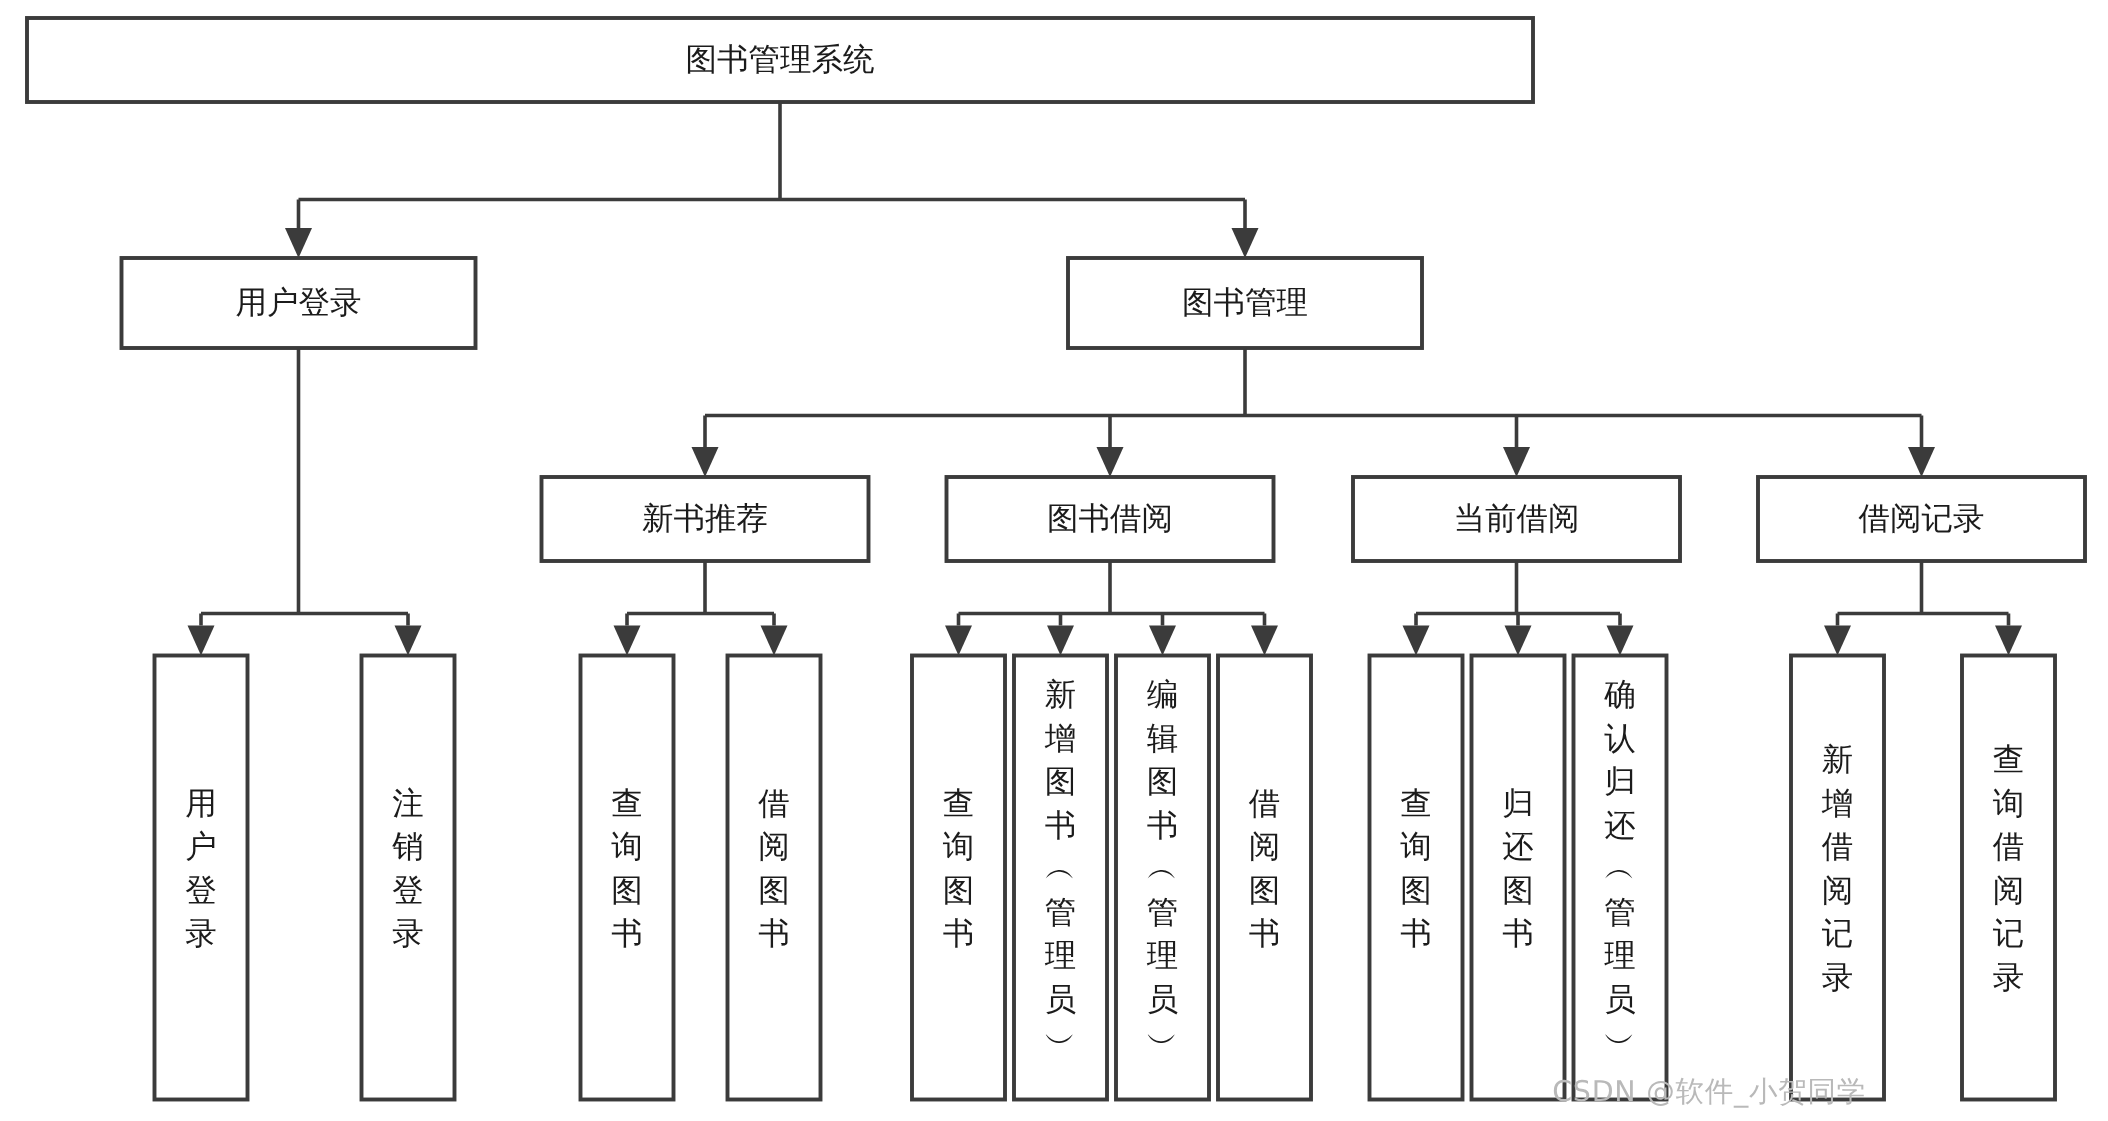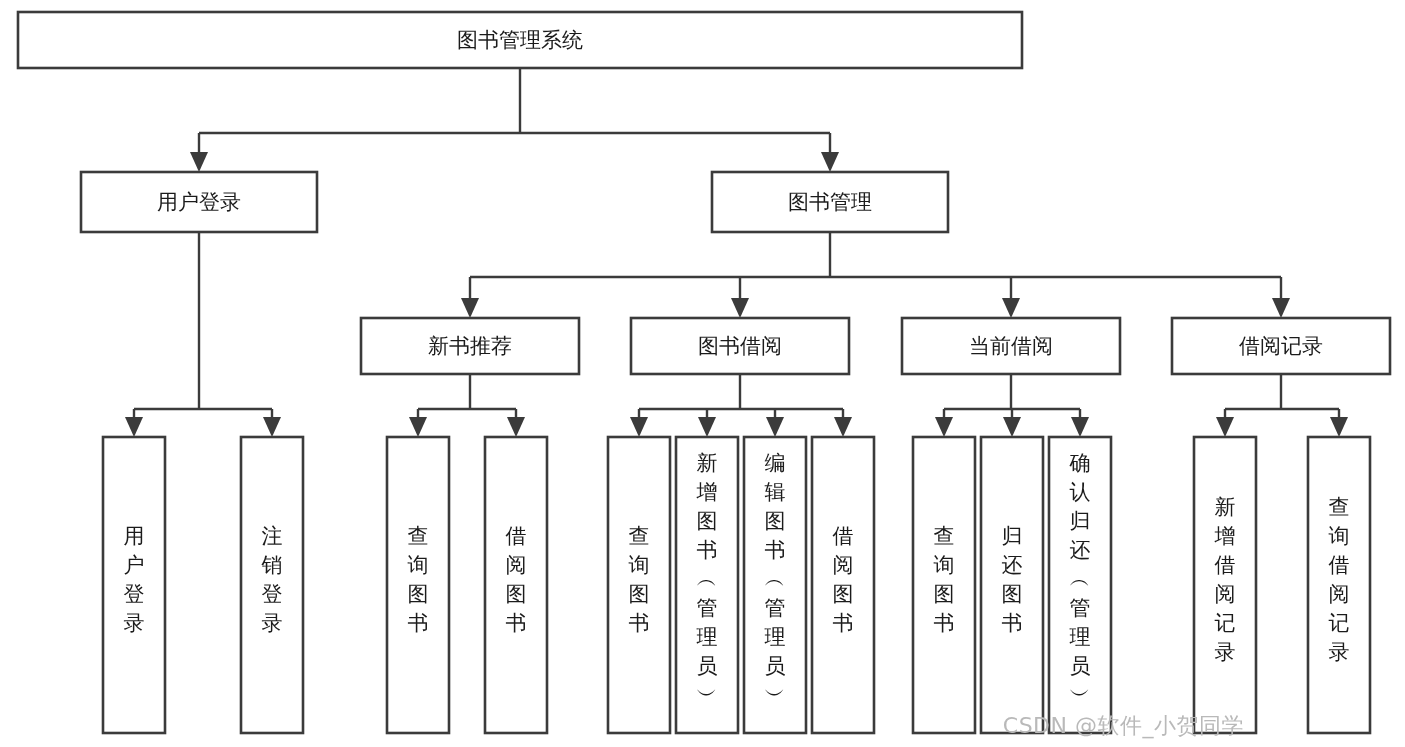--- a/index.html
+++ b/index.html
@@ -53,21 +53,21 @@
     fill: #1b1b1b;
     font-family: "DejaVu Sans", "Liberation Sans", sans-serif;
     font-size: 21px;
     text-anchor: middle;
   }
   .watermark {
     position: absolute;
     right: 8px;
     bottom: 6px;
     font-family: "DejaVu Sans", "Liberation Sans", sans-serif;
-    font-size: 22px;
+    font-size: 19px;
     color: #b9b9b9;
     letter-spacing: 0.5px;
     white-space: nowrap;
     user-select: none;
   }
 </style>
 </head>
 <body>
 
 <div id="diagram-root">

